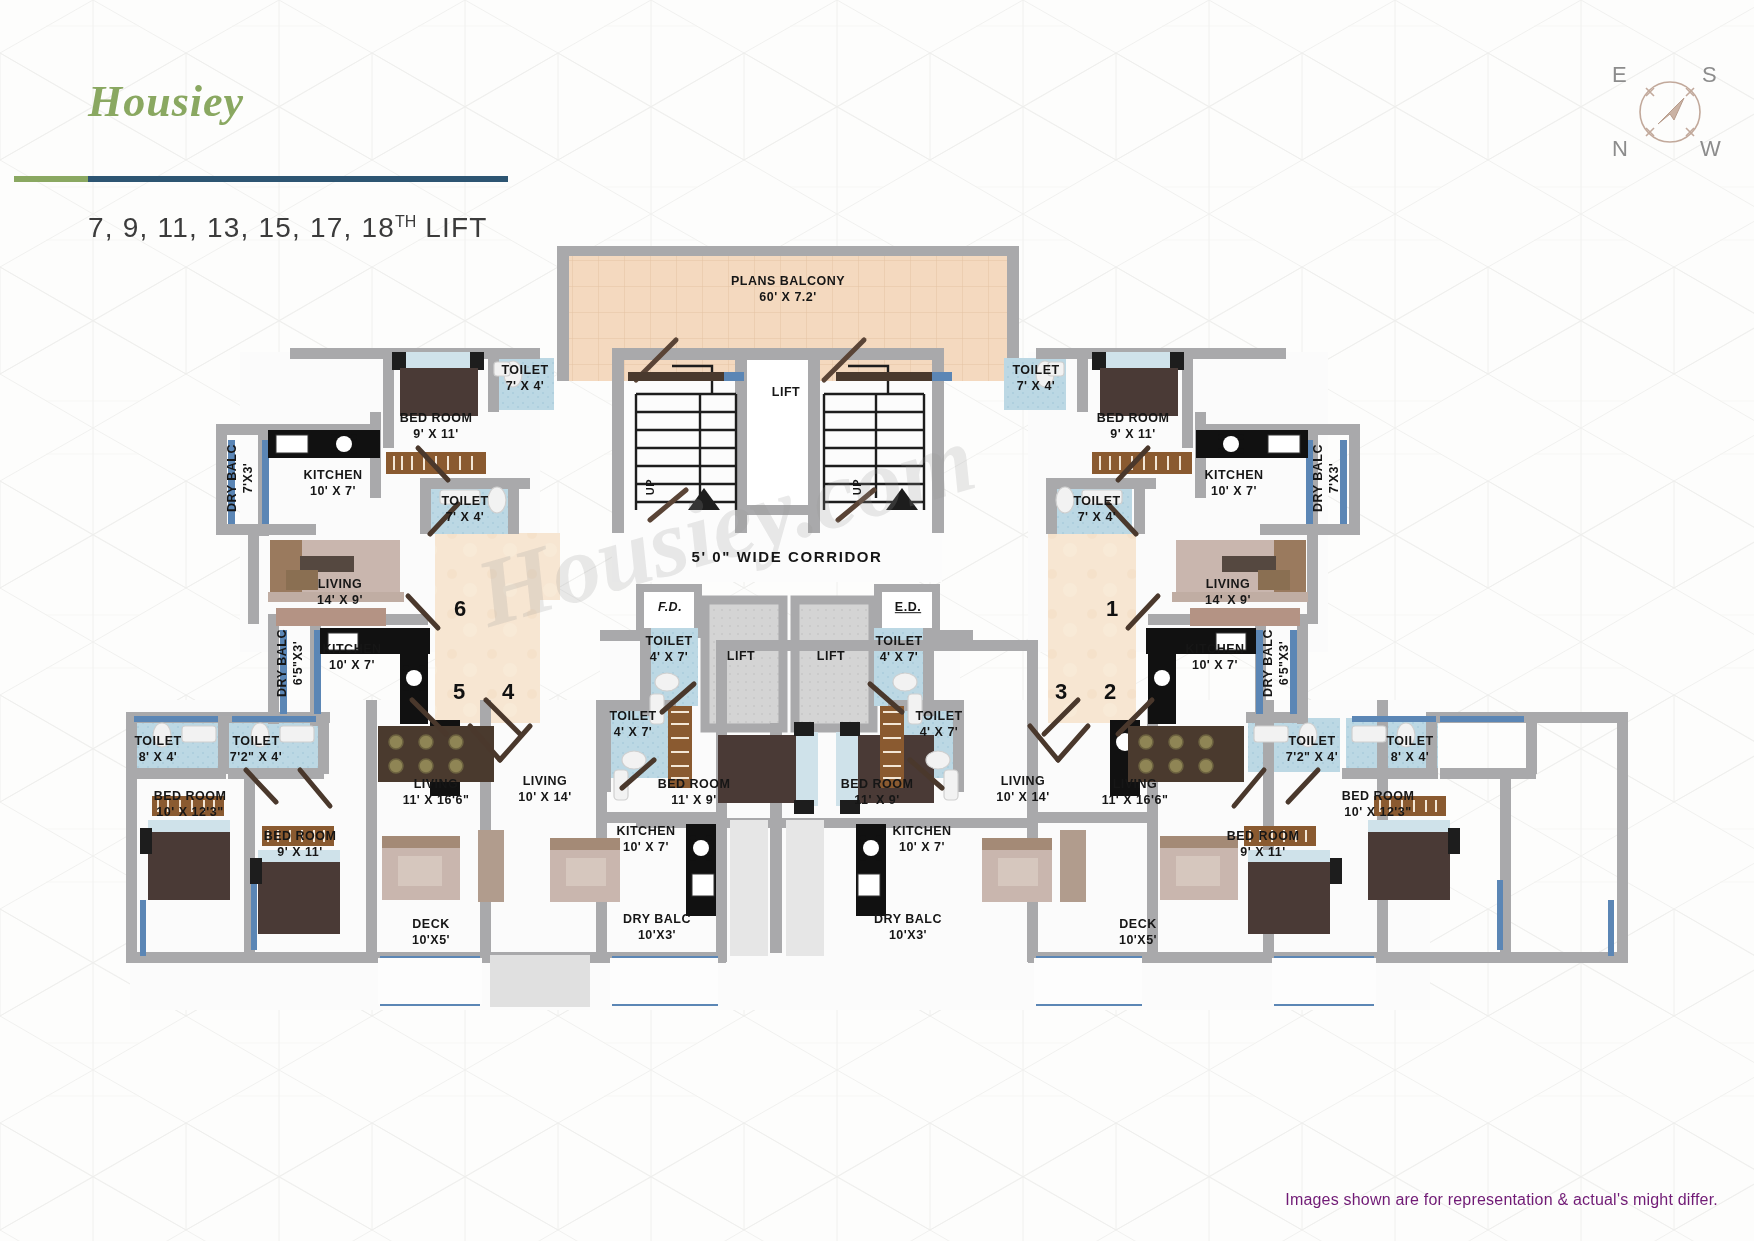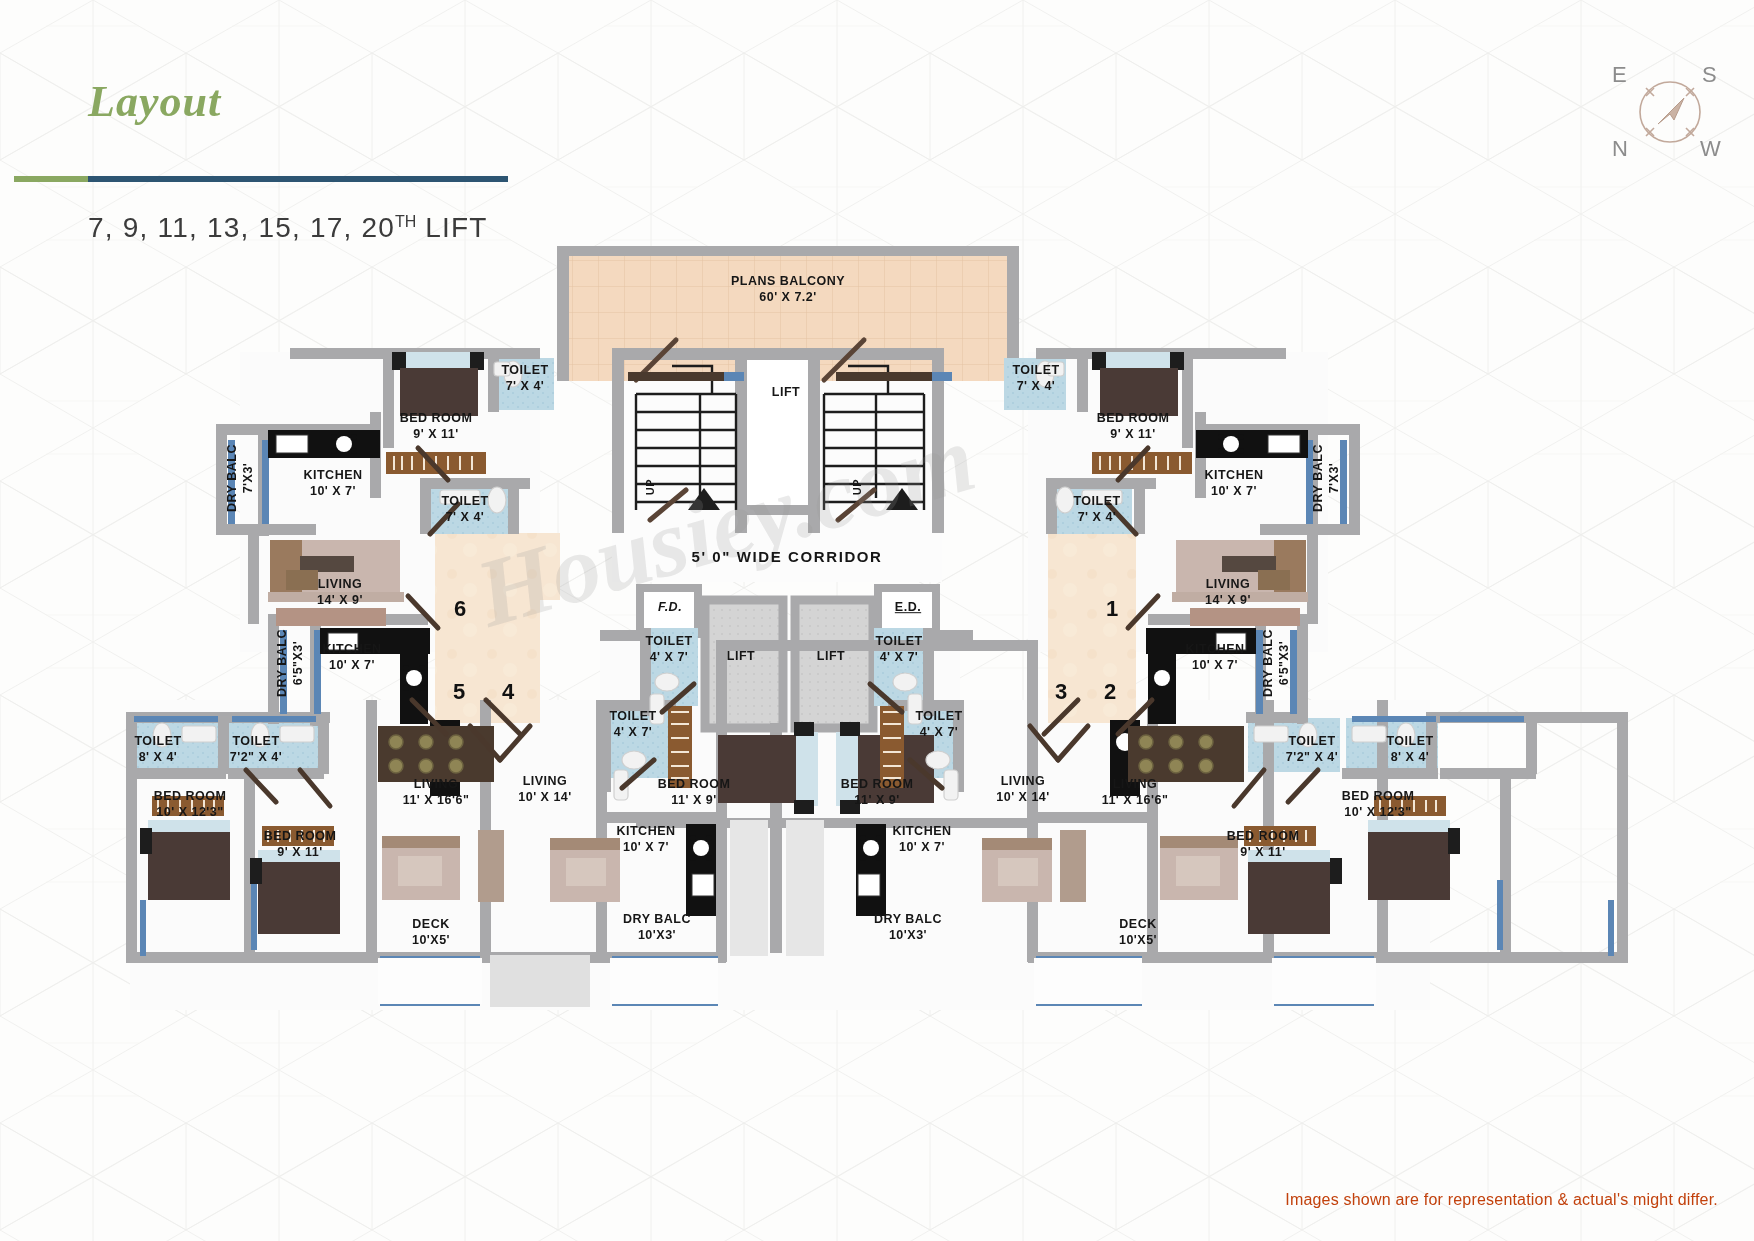--- a/index.html
+++ b/index.html
@@ -35,21 +35,21 @@
   
   #compass{position:absolute;left:1610px;top:52px;width:120px;height:120px;z-index:6;}
   #compass .c-letter{position:absolute;font-size:22px;color:#8c8c8c;font-weight:400;}
   #compass .c-e{left:2px;top:10px;}
   #compass .c-s{left:92px;top:10px;}
   #compass .c-n{left:2px;top:84px;}
   #compass .c-w{left:90px;top:84px;}
   
   #footer-note{
     position:absolute;right:36px;bottom:32px;
-    font-size:16px;color:#c2410c;letter-spacing:.2px;z-index:6;
+    font-size:16px;color:#701a75;letter-spacing:.2px;z-index:6;
   }
   
   #plan{position:absolute;left:0;top:0;width:1754px;height:1241px;z-index:3;}
   
   #watermark{
     position:absolute;left:470px;top:470px;z-index:4;pointer-events:none;
     font-family:"Liberation Serif", serif;font-style:italic;
     font-size:96px;color:rgba(150,150,150,.20);
     transform:rotate(-16deg);white-space:nowrap;font-weight:bold;
   }
@@ -82,25 +82,25 @@
       <g stroke="#ececea" stroke-width="0.6" fill="none">
         <path d="M46 26 L139 26 M46 187 L139 187"></path>
       </g>
     </pattern>
   </defs>
   <rect width="1754" height="1241" fill="#fdfdfc"></rect>
   <rect width="1754" height="1241" fill="url(#geo)"></rect>
 </svg>
 
 <div id="header">
-  <div id="title-layout">Layout</div>
+  <div id="title-layout">Housiey</div>
   <div id="rule-green"></div>
   <div id="rule-blue"></div>
   <div id="floor-label">
-    <span>7, 9, 11, 13, 15, 17, 20</span><sup>TH</sup><span> LIFT</span>
+    <span>7, 9, 11, 13, 15, 17, 18</span><sup>TH</sup><span> LIFT</span>
   </div>
 </div>
 
 <div id="compass">
   <svg viewBox="0 0 120 120" width="120" height="120">
     <circle cx="60" cy="60" r="30" fill="none" stroke="#c2a99b" stroke-width="1.6"></circle>
     <g stroke="#c2a99b" stroke-width="1.6">
       <path d="M36 36 l8 8 M44 36 l-8 8"></path>
       <path d="M84 36 l-8 8 M76 36 l8 8"></path>
       <path d="M36 84 l8 -8 M44 84 l-8 -8"></path>

